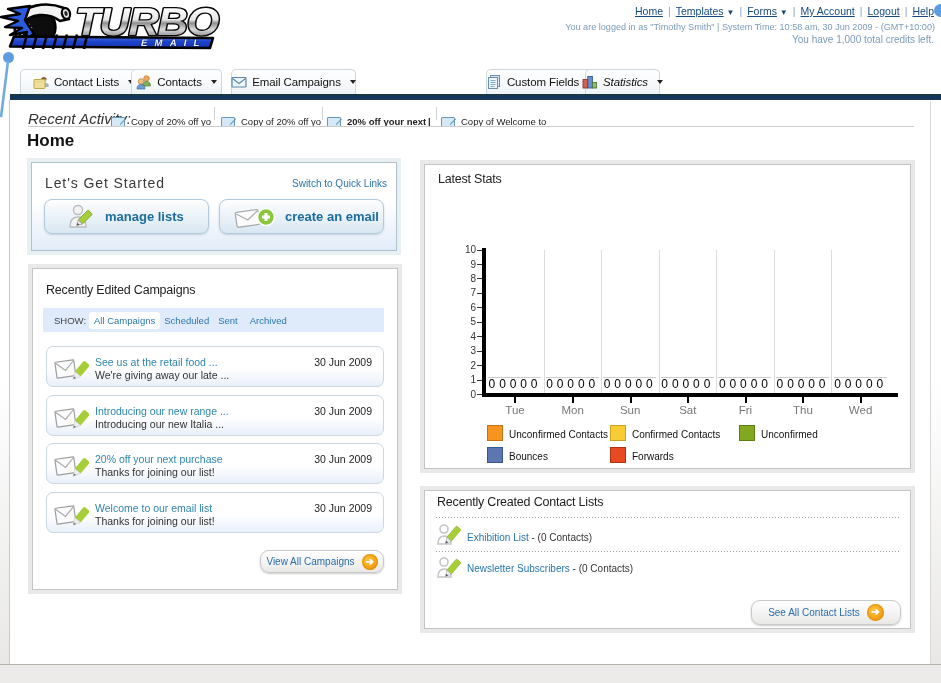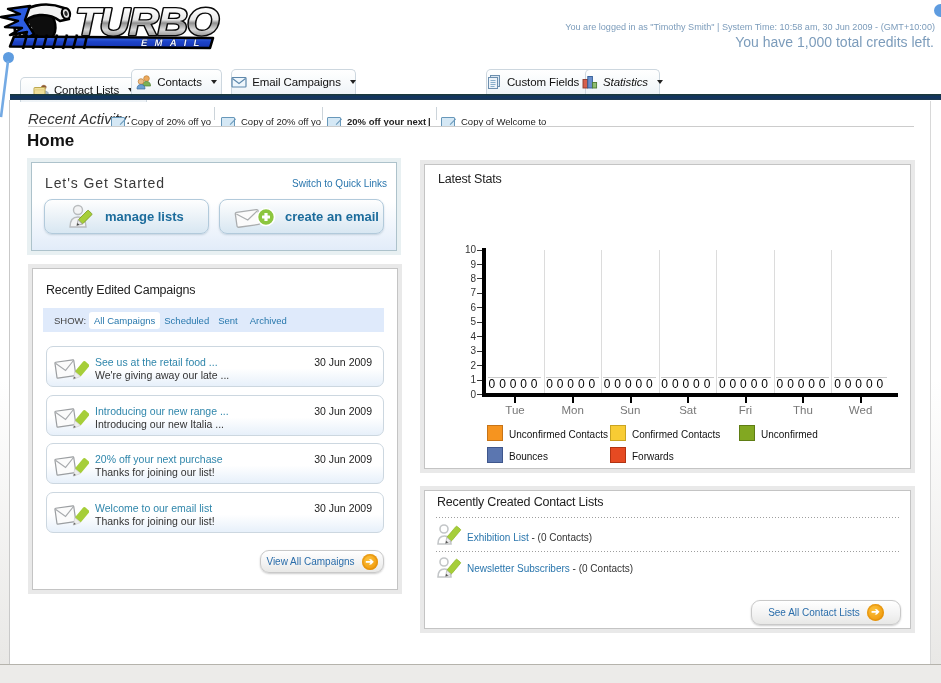--- a/index.html
+++ b/index.html
@@ -6,21 +6,21 @@
 html,body { width:941px; height:683px; background:#fff; font-family:"Liberation Sans",sans-serif; overflow:hidden; }
 #page { position:relative; width:941px; height:683px; overflow:hidden; }
 .abs { position:absolute; }
 
 
 #toplinks { top:5px; right:7px; font-size:10.5px; color:#5b7a9d; }
 #toplinks a { color:#17497c; text-decoration:underline; }
 #toplinks .sep { color:#8aa4bd; padding:0 5px; }
 #toplinks .dn { color:#17497c; font-size:8px; }
 #logininfo { top:22px; right:6px; font-size:9.1px; color:#7c9cbb; }
-#credits { top:34px; right:7px; font-size:14px; color:#7c9cbb; }
+#credits { top:34px; right:7px; font-size:10px; color:#7c9cbb; }
 #rpin { top:4px; right:-6px; width:13px; height:13px; border-radius:50%; background:#5e9ce0; }
 
 
 .tab { top:69px; height:25px; border:1px solid #cdd7df; border-bottom:none; border-radius:5px 5px 0 0;
   background:linear-gradient(#ffffff,#f6f9fb 60%,#eef3f7); display:flex; align-items:center; justify-content:center; gap:5px;
   font-size:11.5px; letter-spacing:-0.1px; color:#111; white-space:nowrap; }
 .tab svg { flex-shrink:0; }
 .tab .arr { width:0; height:0; border-left:3.5px solid transparent; border-right:3.5px solid transparent; border-top:4.5px solid #222; margin-left:4px; }
 #navybar { top:94px; left:10px; right:0; height:6px; background:linear-gradient(#1d3934,#113563 45%,#16365a 75%,#203c50); }
 
@@ -91,20 +91,23 @@
 #botbar { top:664px; left:0; width:941px; height:19px; background:#ecebe9; border-top:1px solid #b5b3ac; }
 .edgeL { left:9px; top:100px; width:1px; height:564px; background:#c9c9c9; }
 .strip { top:380px; height:284px; width:9px; background:linear-gradient(#ffffff, #e9e8e6); }
 .edgeR { left:930px; top:101px; width:1px; height:563px; background:#d8d8d8; }
 a { text-decoration:underline; }
 </style>
 </head>
 <body>
 <div id="page">
 
+  <div class="abs" id="toplinks">
+    <a href="#">Home</a><span class="sep">|</span><a href="#">Templates</a> <span class="dn">▼</span><span class="sep">|</span><a href="#">Forms</a> <span class="dn">▼</span><span class="sep">|</span><a href="#">My Account</a><span class="sep">|</span><a href="#">Logout</a><span class="sep">|</span><a href="#">Help</a>
+  </div>
   <div class="abs" id="logininfo">You are logged in as "Timothy Smith" | System Time: 10:58 am, 30 Jun 2009 - (GMT+10:00)</div>
   <div class="abs" id="credits">You have 1,000 total credits left.</div>
   <div class="abs" id="rpin"></div>
 
   <div class="abs" id="logo" style="left:0;top:0;width:240px;height:130px;">
     <svg width="240" height="130" viewBox="0 0 240 130">
       <defs>
         <linearGradient id="chrome" x1="0" y1="0" x2="0" y2="1">
           <stop offset="0" stop-color="#ffffff"></stop>
             <stop offset="0.40" stop-color="#e8e8e8"></stop>
@@ -166,21 +169,21 @@
 <path transform="translate(2610,0)" d="M1010 0 780 534H434L331 0H36L310 1409H961Q1120 1409 1233.5 1360.0Q1347 1311 1406.0 1220.0Q1465 1129 1465 1006Q1465 841 1356.5 726.0Q1248 611 1062 583L1336 0ZM872 764Q1017 764 1091.5 822.5Q1166 881 1166 989Q1166 1082 1102.5 1131.0Q1039 1180 924 1180H560L479 764Z"></path>
 <path transform="translate(4029,0)" d="M310 1409H894Q1145 1409 1274.0 1326.5Q1403 1244 1403 1083Q1403 946 1320.5 858.5Q1238 771 1079 738Q1215 715 1291.5 632.5Q1368 550 1368 431Q1368 220 1211.5 110.0Q1055 0 741 0H36ZM494 841H788Q963 841 1036.5 887.0Q1110 933 1110 1038Q1110 1118 1053.0 1154.0Q996 1190 862 1190H561ZM373 219H701Q910 219 991.0 269.5Q1072 320 1072 437Q1072 527 1004.0 575.0Q936 623 782 623H452Z"></path>
 <path transform="translate(5448,0)" d="M928 1430Q1221 1430 1390.0 1274.5Q1559 1119 1559 851Q1559 604 1453.5 400.5Q1348 197 1159.0 88.5Q970 -20 727 -20Q534 -20 391.5 52.0Q249 124 174.5 258.5Q100 393 100 573Q100 808 205.5 1011.5Q311 1215 498.0 1322.5Q685 1430 928 1430ZM914 1197Q752 1197 638.0 1122.0Q524 1047 462.0 896.0Q400 745 400 581Q400 397 490.0 304.5Q580 212 741 212Q902 212 1016.0 287.0Q1130 362 1192.5 510.0Q1255 658 1255 827Q1255 1003 1167.5 1100.0Q1080 1197 914 1197Z"></path>
 </g>
 
       <circle cx="8.5" cy="57.5" r="5.5" fill="#5e9ce0"></circle>
       <path d="M8,61 L1,117" stroke="#74aae4" stroke-width="2.6" fill="none"></path>
     </svg>
   </div>
 
-  <div class="abs tab" style="left:20px;width:127px;margin-top:8px;">
+  <div class="abs tab" style="left:20px;width:127px;">
     <svg width="16" height="16" viewBox="0 0 16 16">
         <path d="M8.2,5.3 a2.6,2.6 0 1 1 5.2,0 a2.6,2.6 0 1 1 -5.2,0" fill="#c9a37d"></path>
         <path d="M8.4,4.6 q2.4,-2.6 4.8,0 l0.2,1 l-5.2,0 Z" fill="#8a5a38"></path>
         <path d="M6.5,10.5 q4.3,-3.6 8.7,0 l0,2 l-8.7,0 Z" fill="#a8bac6" stroke="#7e96a6" stroke-width="0.6"></path>
         <rect x="1" y="5.5" width="11" height="9" rx="0.8" fill="#f0df9a" stroke="#bda84e" stroke-width="1"></rect>
         <path d="M1,7.8 l11,0" stroke="#e2d184" stroke-width="1"></path>
       </svg>
     <span>Contact Lists</span>
       <span class="arr"></span>
     </div>

